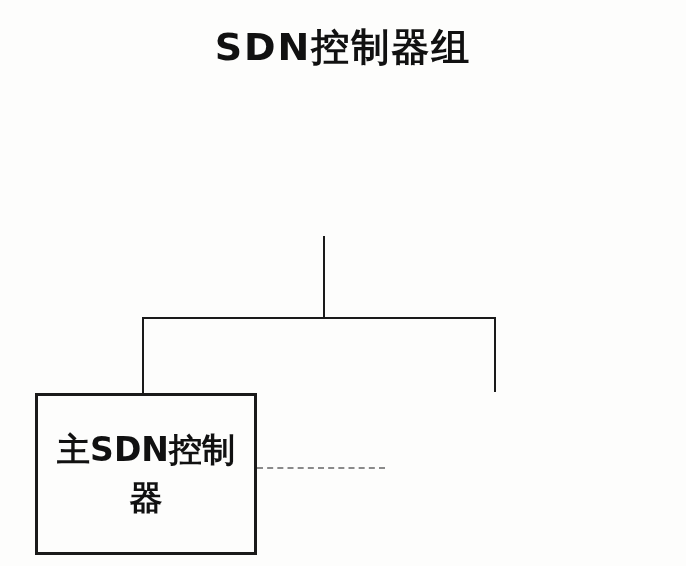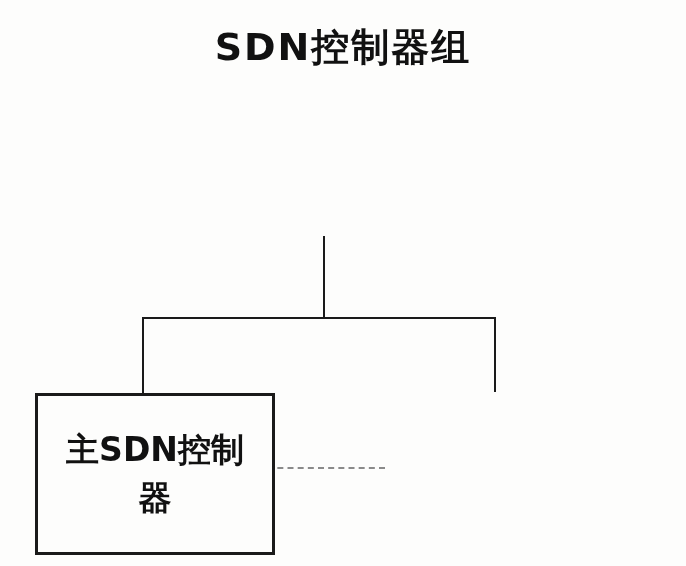--- a/index.html
+++ b/index.html
@@ -41,21 +41,21 @@
     left: 100px;
     top: 148px;
     width: 450px;
     height: 88px;
     font-size: 34px;
     letter-spacing: 1px;
   }
   .node-master {
     left: 35px;
     top: 393px;
-    width: 240px;
+    width: 222px;
     height: 162px;
     font-size: 33px;
   }
   .node-slave {
     left: 385px;
     top: 392px;
     width: 228px;
     height: 162px;
     font-size: 33px;
   }

